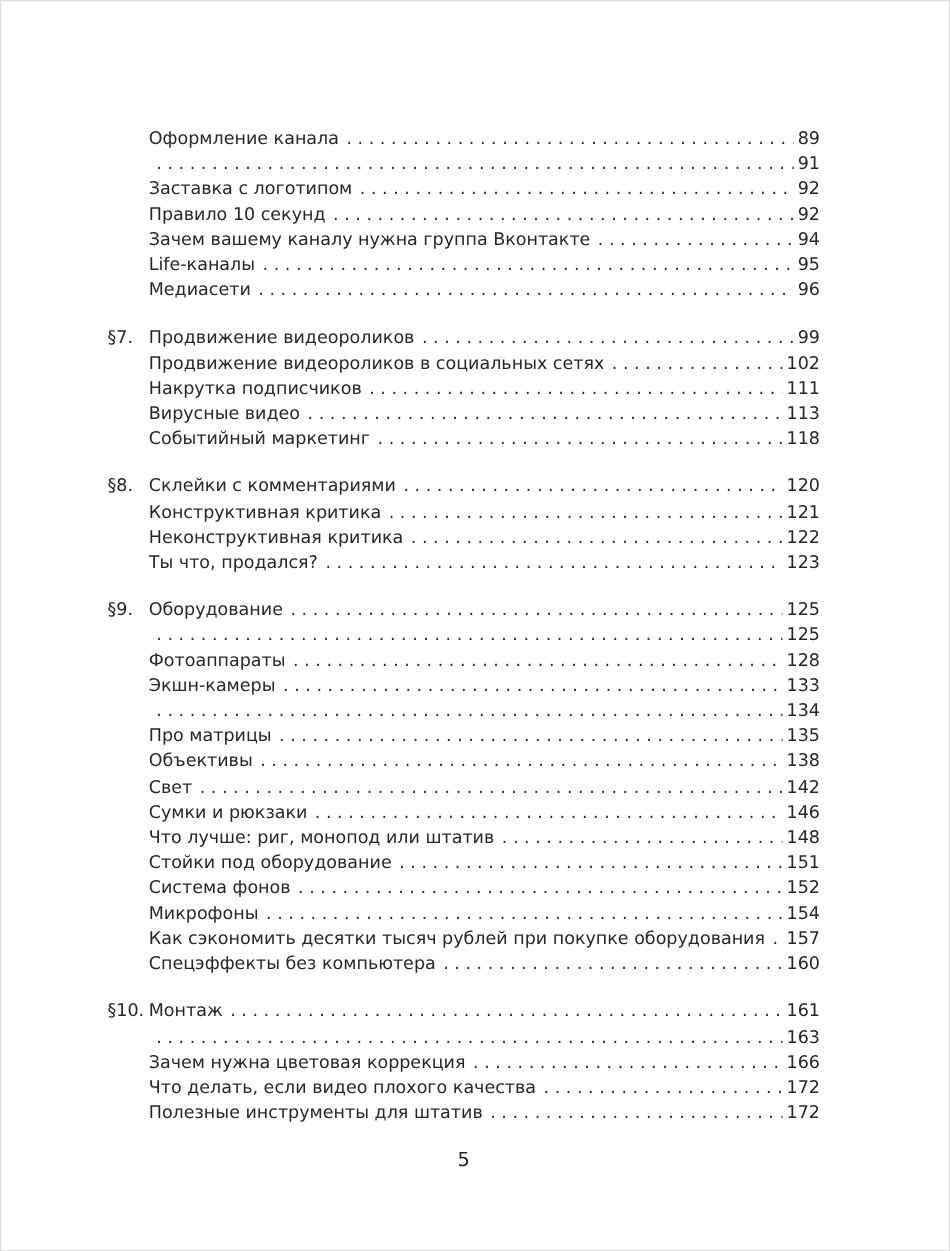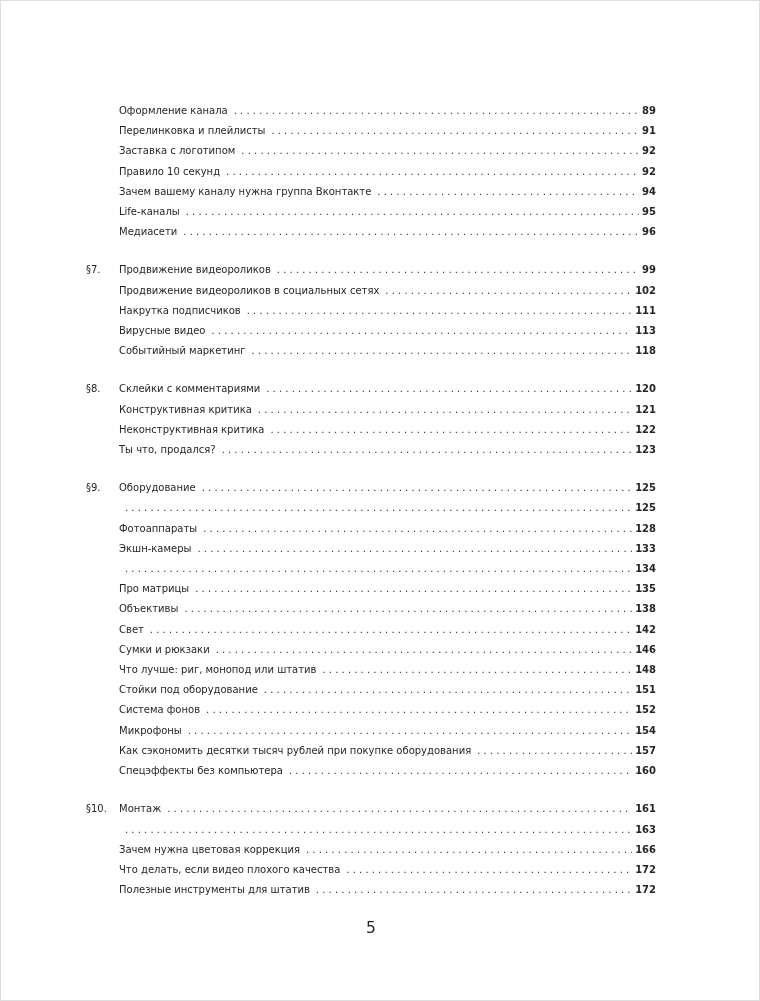--- a/index.html
+++ b/index.html
@@ -17,21 +17,21 @@
   .content {
     position: absolute;
     left: 85px;
     top: 100px;
     width: 570px;
   }
   .toc-group + .toc-group { margin-top: 18px; }
   .toc-row {
     display: flex;
     align-items: baseline;
-    font-size: 10px;
+    font-size: 14px;
     line-height: 20.2px;
     white-space: nowrap;
   }
   .marker {
     flex: 0 0 33px;
     white-space: nowrap;
   }
   .title {
     flex: 0 1 auto;
     overflow: hidden;
@@ -40,21 +40,20 @@
   .leader {
     flex: 1 1 0;
     overflow: hidden;
     white-space: nowrap;
     margin: 0 3px 0 6px;
     color: #2c2c2c;
   }
   .pageno {
     flex: 0 0 auto;
     text-align: left;
-    font-weight: bold;
   }
   .footer {
     position: absolute;
     left: 85px;
     top: 918px;
     width: 570px;
     text-align: center;
     font-size: 15.5px;
     color: #262626;
   }
@@ -65,21 +64,20 @@
 <main class="content">
     <div class="toc-group">
       <div class="toc-row entry-row">
         <span class="marker"></span>
         <span class="title">Оформление канала</span>
         <span class="leader">. . . . . . . . . . . . . . . . . . . . . . . . . . . . . . . . . . . . . . . . . . . . . . . . . . . . . . . . . . . . . . . . . . . . . . . . . . . . . . . . . . . . . . . . . . . . . . . . . . . . . . . . . . . . . . . . . . . . . . . . </span>
         <span class="pageno">89</span>
       </div>
       <div class="toc-row entry-row">
         <span class="marker"></span>
-        <span class="title">Перелинковка и плейлисты</span>
         <span class="leader">. . . . . . . . . . . . . . . . . . . . . . . . . . . . . . . . . . . . . . . . . . . . . . . . . . . . . . . . . . . . . . . . . . . . . . . . . . . . . . . . . . . . . . . . . . . . . . . . . . . . . . . . . . . . . . . . . . . . . . . . </span>
         <span class="pageno">91</span>
       </div>
       <div class="toc-row entry-row">
         <span class="marker"></span>
         <span class="title">Заставка с логотипом</span>
         <span class="leader">. . . . . . . . . . . . . . . . . . . . . . . . . . . . . . . . . . . . . . . . . . . . . . . . . . . . . . . . . . . . . . . . . . . . . . . . . . . . . . . . . . . . . . . . . . . . . . . . . . . . . . . . . . . . . . . . . . . . . . . . </span>
         <span class="pageno">92</span>
       </div>
       <div class="toc-row entry-row">

